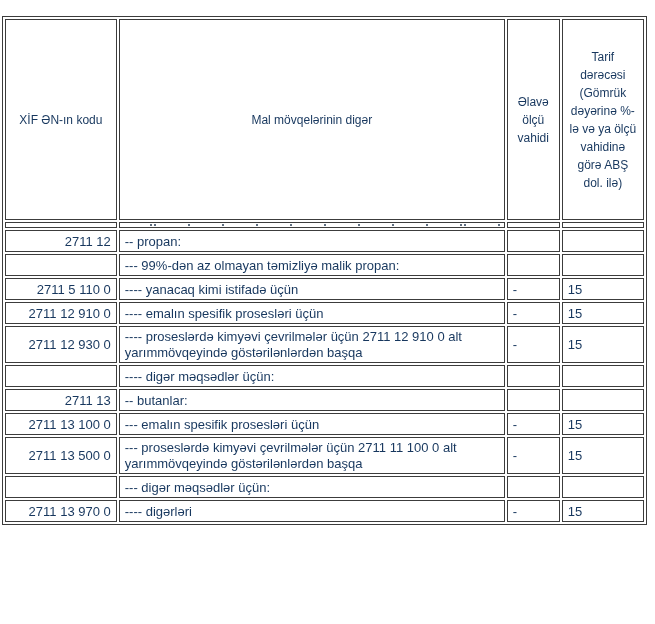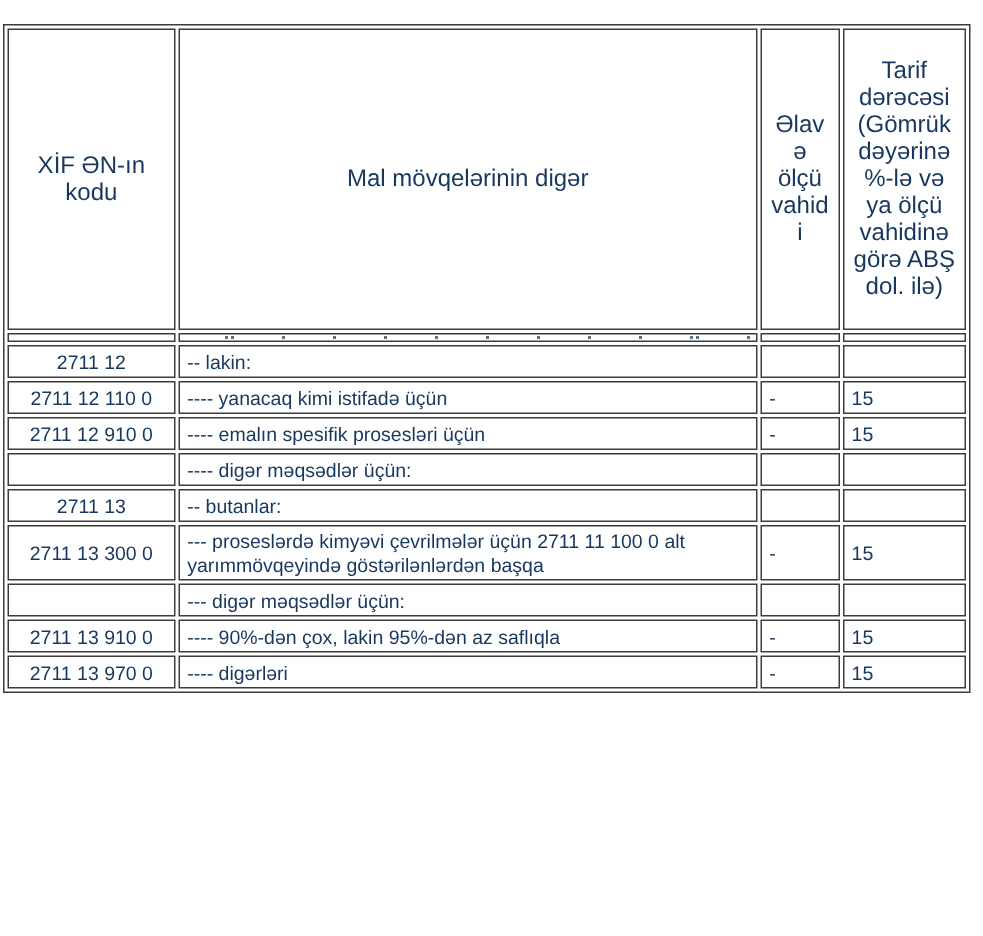--- a/index.html
+++ b/index.html
@@ -37,38 +37,38 @@
     word-wrap: break-word;
   }
   col.c-code { width: 110px; }
   col.c-name { width: 380px; }
   col.c-unit { width: 52px; }
   col.c-rate { width: 81px; }
   thead th {
     height: 196px;
     text-align: center;
     vertical-align: middle;
-    font-size: 16px;
+    font-size: 12px;
     line-height: 18px;
   }
   tbody td { height: 17px; }
   tr.clipped-top td {
     height: 4px;
     padding: 0 5px;
     line-height: 4px;
   }
   
   tr.clipped-top td.name {
     background-image: repeating-linear-gradient(to right,
       #5e6e80 0px 2px, transparent 2px 34px);
     background-repeat: repeat-x;
     background-size: 310px 2px;
     background-position: 34px 1px;
   }
-  td.code { text-align: center; margin-top: 39px; }
+  td.code { text-align: right; margin-top: 39px; }
   td.unit, td.rate { text-align: left; }
 </style>
 </head>
 <body>
 
 <div class="page">
   <table class="tariff">
     <colgroup>
       <col class="c-code">
       <col class="c-name">
@@ -85,65 +85,77 @@
     </thead>
     <tbody id="rows">
         <tr class="clipped-top">
     <td class="code"></td>
     <td class="name"></td>
     <td class="unit"></td>
     <td class="rate"></td>
   </tr>
         <tr>
     <td class="code">2711 12</td>
-    <td class="name">-- lakin:</td>
+    <td class="name">-- propan:</td>
     <td class="unit"></td>
     <td class="rate"></td>
   </tr>
         <tr>
-    <td class="code">2711 12 110 0</td>
+    <td class="code"></td>
+    <td class="name">--- 99%-dən az olmayan təmizliyə malik propan:</td>
+    <td class="unit"></td>
+    <td class="rate"></td>
+  </tr>
+        <tr>
+    <td class="code">2711 5 110 0</td>
     <td class="name">---- yanacaq kimi istifadə üçün</td>
     <td class="unit">-</td>
     <td class="rate">15</td>
   </tr>
         <tr>
     <td class="code">2711 12 910 0</td>
     <td class="name">---- emalın spesifik prosesləri üçün</td>
+    <td class="unit">-</td>
+    <td class="rate">15</td>
+  </tr>
+        <tr>
+    <td class="code">2711 12 930 0</td>
+    <td class="name">---- proseslərdə kimyəvi çevrilmələr üçün 2711 12 910 0 alt yarımmövqeyində göstərilənlərdən başqa</td>
     <td class="unit">-</td>
     <td class="rate">15</td>
   </tr>
         <tr>
     <td class="code"></td>
     <td class="name">---- digər məqsədlər üçün:</td>
     <td class="unit"></td>
     <td class="rate"></td>
   </tr>
         <tr>
     <td class="code">2711 13</td>
     <td class="name">-- butanlar:</td>
     <td class="unit"></td>
     <td class="rate"></td>
   </tr>
         <tr>
-    <td class="code">2711 13 300 0</td>
+    <td class="code">2711 13 100 0</td>
+    <td class="name">--- emalın spesifik prosesləri üçün</td>
+    <td class="unit">-</td>
+    <td class="rate">15</td>
+  </tr>
+        <tr>
+    <td class="code">2711 13 500 0</td>
     <td class="name">--- proseslərdə kimyəvi çevrilmələr üçün 2711 11 100 0 alt yarımmövqeyində göstərilənlərdən başqa</td>
     <td class="unit">-</td>
     <td class="rate">15</td>
   </tr>
         <tr>
     <td class="code"></td>
     <td class="name">--- digər məqsədlər üçün:</td>
     <td class="unit"></td>
     <td class="rate"></td>
-  </tr>
-        <tr>
-    <td class="code">2711 13 910 0</td>
-    <td class="name">---- 90%-dən çox, lakin 95%-dən az saflıqla</td>
-    <td class="unit">-</td>
-    <td class="rate">15</td>
   </tr>
         <tr>
     <td class="code">2711 13 970 0</td>
     <td class="name">---- digərləri</td>
     <td class="unit">-</td>
     <td class="rate">15</td>
   </tr>
       </tbody>
   </table>
 </div>

